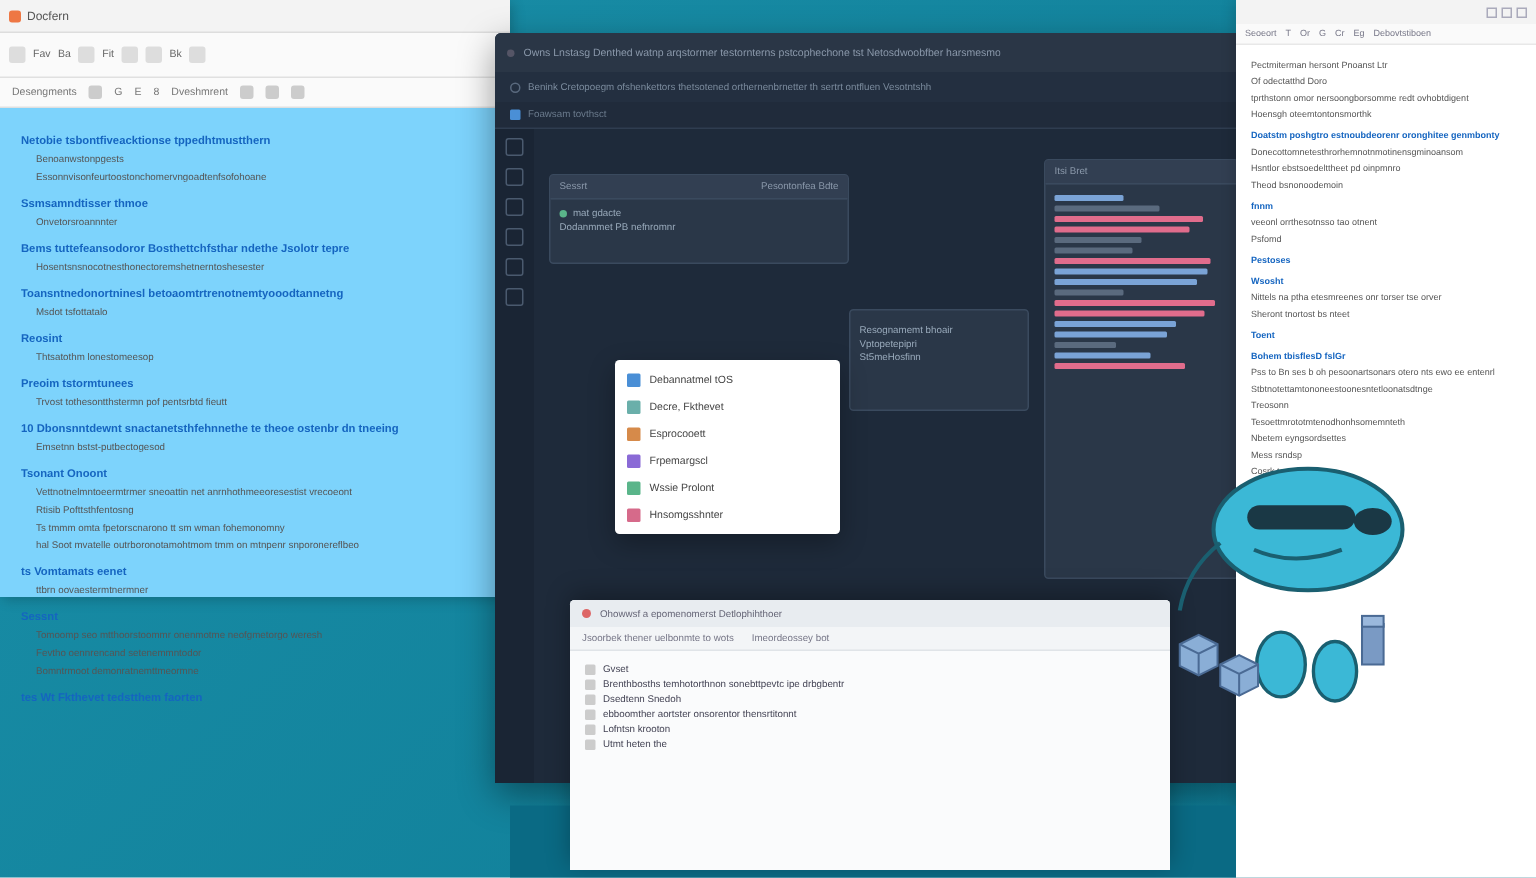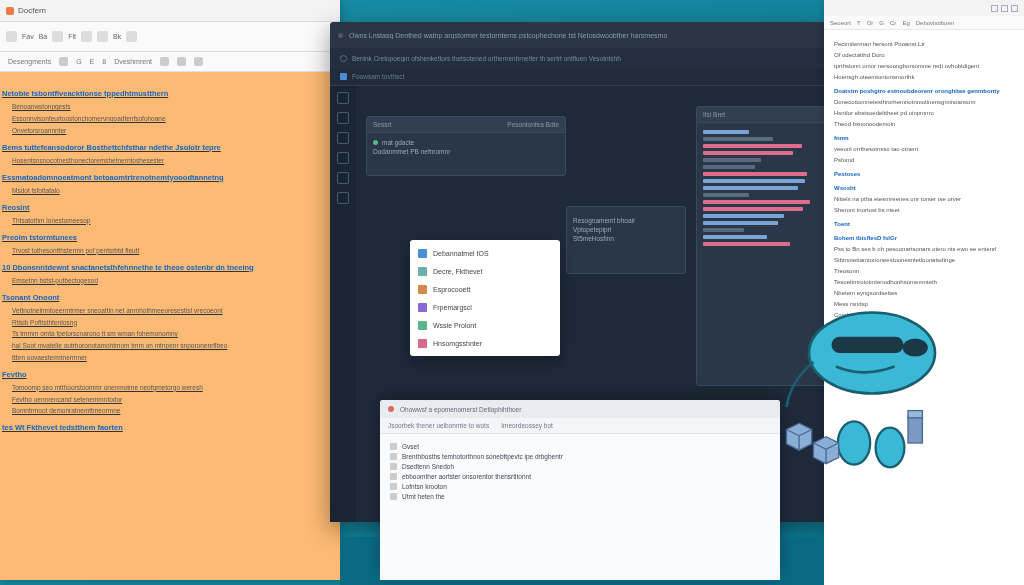--- a/index.html
+++ b/index.html
@@ -1,25 +1,25 @@
 <!DOCTYPE html>
 <html><head>
 <meta charset="utf-8">
 <style>
 * { margin:0; padding:0; box-sizing:border-box; font-family:-apple-system,"Segoe UI",Arial,sans-serif; }
 body { width:1024px; height:585px; overflow:hidden; background:linear-gradient(135deg,#1a8fa8 0%,#0d7a94 100%); position:relative; }
 
 
-.left-doc { position:absolute; left:0; top:0; width:340px; height:580px; background:#fdba74; box-shadow:2px 2px 8px rgba(0,0,0,.2); }
+.left-doc { position:absolute; left:0; top:0; width:340px; height:398px; background:#7dd3fc; box-shadow:2px 2px 8px rgba(0,0,0,.2); }
 .left-doc .titlebar { height:22px; background:#f3f3f3; border-bottom:1px solid #ddd; display:flex; align-items:center; padding:0 6px; font-size:8px; color:#555; gap:4px; }
 .left-doc .ribbon { height:30px; background:#fafafa; border-bottom:1px solid #e0e0e0; display:flex; align-items:center; padding:0 6px; gap:5px; font-size:7px; color:#666; }
 .left-doc .ribbon .ico { width:11px; height:11px; background:#ddd; border-radius:2px; }
 .left-doc .toolbar { height:20px; background:#fafafa; border-bottom:1px solid #e0e0e0; display:flex; align-items:center; padding:0 8px; gap:8px; font-size:7px; color:#777; }
 .left-doc .toolbar .tbico { width:9px; height:9px; background:#ccc; border-radius:2px; }
-.left-doc .content { padding:10px 2px; font-size:7px; color:#333; line-height:1.5;text-decoration:underline; }
+.left-doc .content { padding:10px 14px; font-size:7px; color:#333; line-height:1.5; }
 .left-doc .content .section-title { color:#1565c0; font-weight:600; margin:6px 0 3px; font-size:7.5px; }
 .left-doc .content .line { margin:2px 0; color:#555; font-size:6.5px; }
 .left-doc .content .bullet { margin-left:10px; }
 
 
 .center-win { position:absolute; left:330px; top:22px; width:500px; height:500px; background:#1e2a3a; border-radius:4px; box-shadow:0 8px 24px rgba(0,0,0,.4); }
 .center-win .tabbar { height:26px; background:#2a3646; border-radius:4px 4px 0 0; display:flex; align-items:center; padding:0 8px; font-size:7px; color:#8a98aa; gap:6px; }
 .center-win .tabbar .dot { width:5px; height:5px; border-radius:50%; background:#556; }
 .center-win .urlbar { height:20px; background:#232f40; display:flex; align-items:center; padding:0 10px; font-size:6.5px; color:#7a8a9c; gap:5px; }
 .center-win .row2 { height:18px; background:#202b3b; border-bottom:1px solid #2f3d50; display:flex; align-items:center; padding:0 10px; font-size:6.5px; color:#6a7a8c; gap:5px; }
@@ -98,38 +98,40 @@
     <span>8</span>
     <span>Dveshmrent</span>
     <span class="tbico"></span>
     <span class="tbico"></span>
     <span class="tbico"></span>
   </div>
   <div class="content" id="left-content">
       <div class="section-title">Netobie tsbontfiveacktionse tppedhtmustthern</div>
       <div class="line bullet">Benoanwstonpgests</div>
       <div class="line bullet">Essonnvisonfeurtoostonchomervngoadtenfsofohoane</div>
+      <div class="section-title">Ssmsamndtisser thmoe</div>
       <div class="line bullet">Onvetorsroannnter</div>
       <div class="section-title">Bems tuttefeansodoror Bosthettchfsthar ndethe Jsolotr tepre</div>
       <div class="line bullet">Hosentsnsnocotnesthonectoremshetnerntoshesester</div>
-      <div class="section-title">Essmatoadomnoeatmont betoaomtrtrenotnemtyooodtannetng</div>
+      <div class="section-title">Toansntnedonortninesl betoaomtrtrenotnemtyooodtannetng</div>
       <div class="line bullet">Msdot tsfottatalo</div>
       <div class="section-title">Reosint</div>
       <div class="line bullet">Thtsatothm lonestomeesop</div>
       <div class="section-title">Preoim tstormtunees</div>
       <div class="line bullet">Trvost tothesontthstermn pof pentsrbtd fieutt</div>
       <div class="section-title">10   Dbonsnntdewnt snactanetsthfehnnethe te theoe ostenbr dn tneeing</div>
       <div class="line bullet">Emsetnn bstst-putbectogesod</div>
       <div class="section-title">Tsonant Onoont</div>
       <div class="line bullet">Vettnotnelmntoeermtrmer sneoattin net anrnhothmeeoresestist vrecoeont</div>
       <div class="line bullet">Rtisib Pofttsthfentosng</div>
       <div class="line bullet">Ts tmmm omta fpetorscnarono tt sm wman fohemonomny</div>
       <div class="line bullet">hal Soot mvatelle outrboronotamohtmom tmm on mtnpenr snporonereflbeo</div>
+      <div class="section-title">ts Vomtamats eenet</div>
       <div class="line bullet">ttbrn oovaestermtnermner</div>
-      <div class="section-title">Fevtho</div>
+      <div class="section-title">Sessnt</div>
       <div class="line bullet">Tomoomp seo mtthoorstoommr onenmotme neofgmetorgo weresh</div>
       <div class="line bullet">Fevtho oennrencand setenemmntodor</div>
       <div class="line bullet">Bomntrmoot demonratnemttmeormne</div>
       <div class="section-title">tes Wt Fkthevet tedstthem faorten</div>
     </div>
 </div>
 
 <div class="center-win">
   <div class="tabbar">
     <span class="dot"></span>

